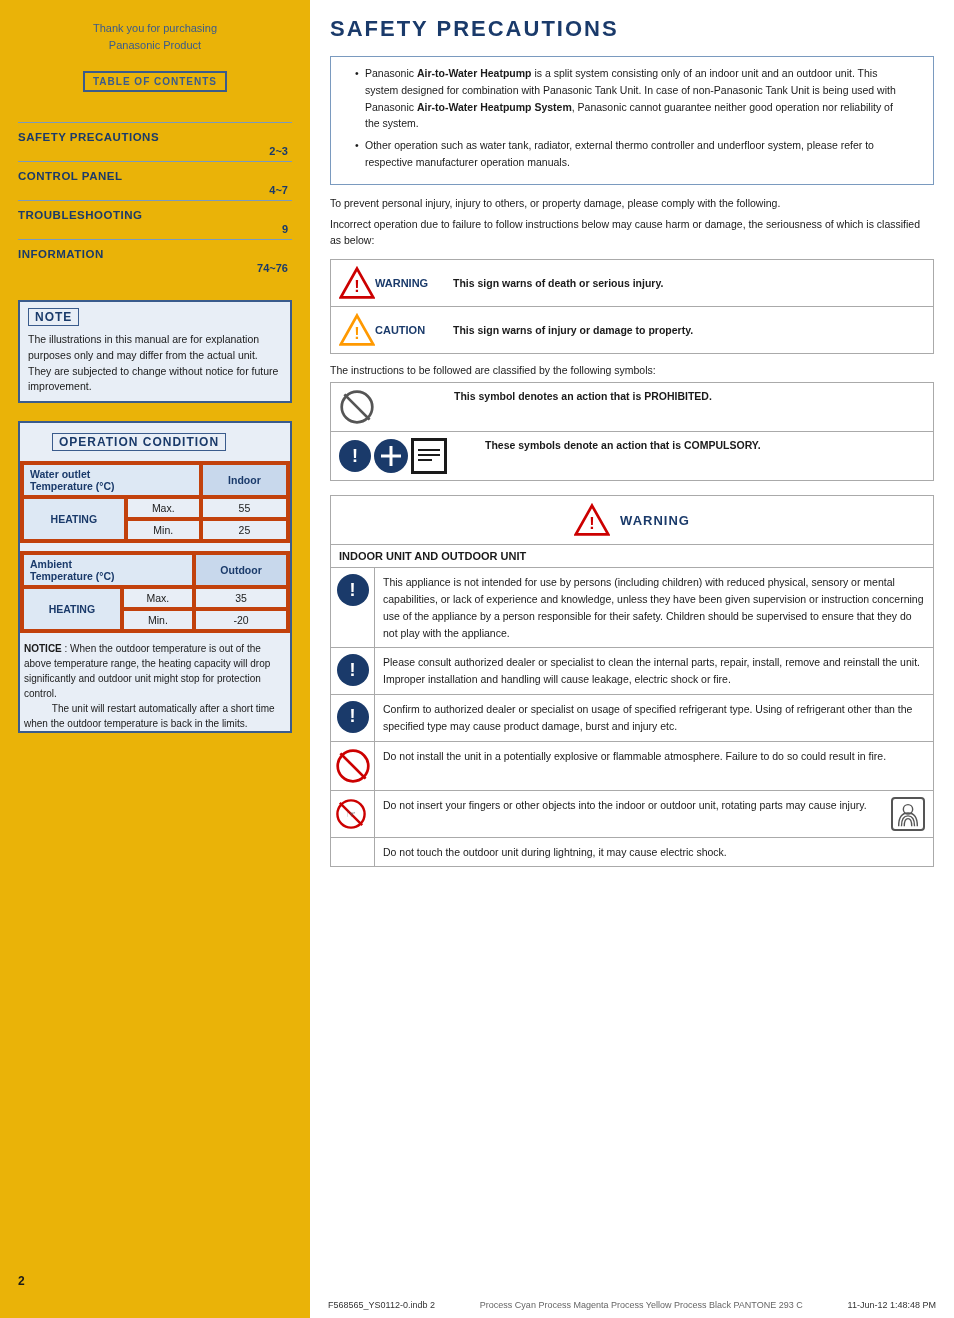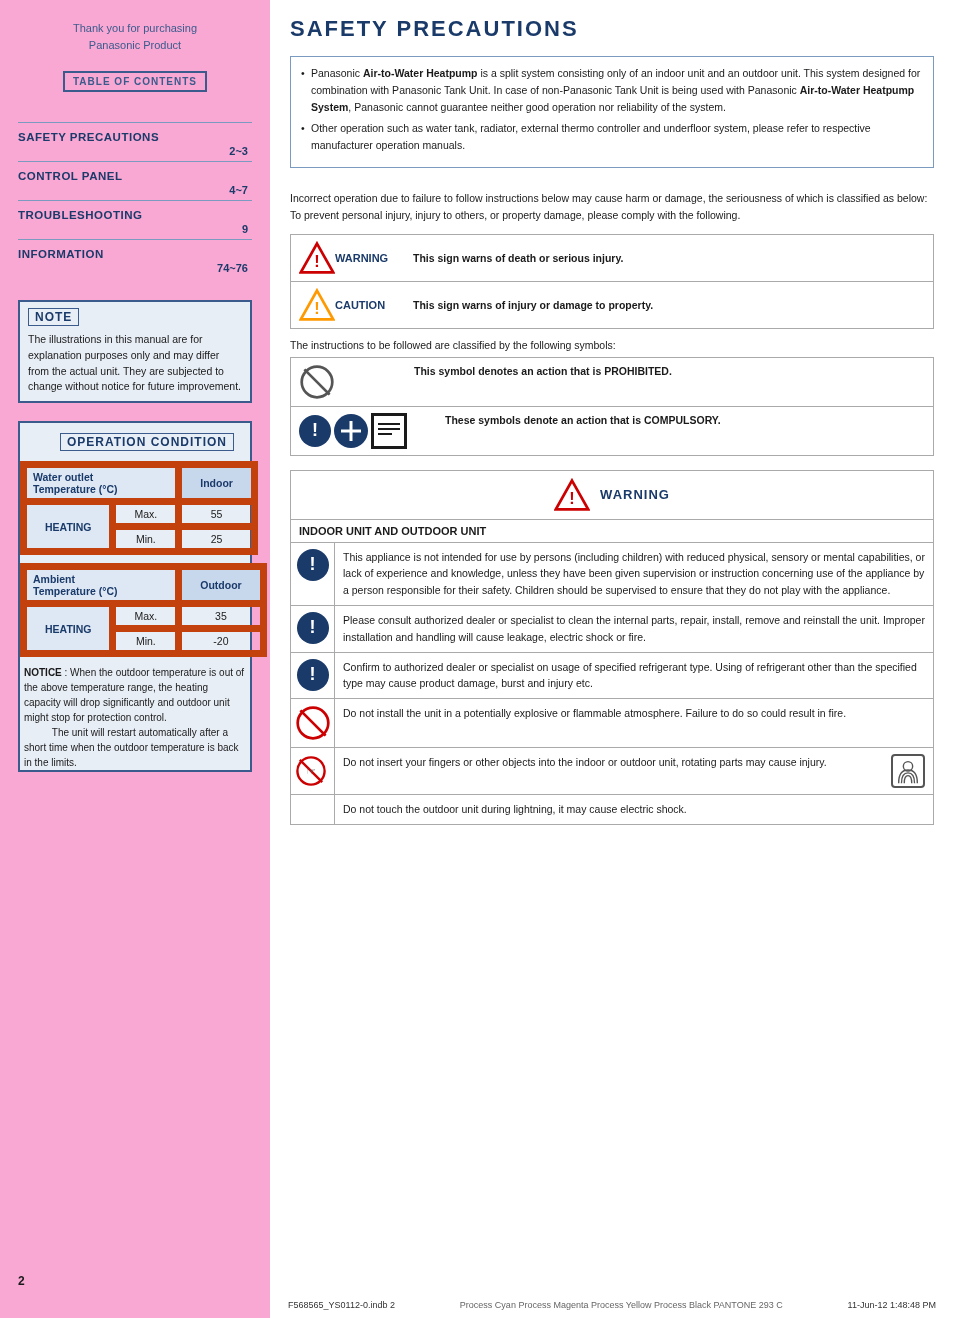--- a/index.html
+++ b/index.html
@@ -16,23 +16,23 @@
 
     .page-container {
       display: flex;
       width: 954px;
       min-height: 1318px;
       background: #fff;
     }
 
     
     .left-col {
-      width: 270px;
+      width: 310px;
       min-height: 1318px;
-      background: #f9a8d4;
+      background: #eab308;
       padding: 20px 18px;
       flex-shrink: 0;
       position: relative;
     }
 
     .left-top-text {
       text-align: center;
       color: #3a5b8c;
       font-size: 11px;
       line-height: 1.5;
@@ -113,21 +113,21 @@
     }
 
     .op-table {
       width: 100%;
       border-collapse: collapse;
       font-size: 10.5px;
       margin-bottom: 6px;
     }
 
     .op-table td, .op-table th {
-      border: 7px solid #c2410c;
+      border: 4px solid #c2410c;
       padding: 3px 18px;
       text-align: center;
     }
 
     .op-table th {
       background: #c8d8ec;
       color: #1a3a6a;
       font-weight: bold;
     }
 
@@ -172,23 +172,23 @@
       color: #1a3a6a;
       letter-spacing: 2px;
       margin-bottom: 14px;
       border-bottom: none;
     }
 
     .intro-bullets {
       font-size: 10.5px;
       color: #1a1a1a;
       line-height: 1.6;
-      margin-bottom: 22px;
+      margin-bottom: 10px;
       border: 1px solid #7a9abf;
-      padding: 8px 10px;
+      padding: 8px 24px;
     }
 
     .intro-bullets p {
       margin-bottom: 5px;
       padding-left: 10px;
       position: relative;
     }
 
     .intro-bullets p::before {
       content: '•';
@@ -453,21 +453,21 @@
       <div class="toc-title">INFORMATION</div>
       <div class="toc-page">74~76</div>
     </div>
 
     <div class="note-box" style="margin-top:22px;">
       <div class="note-box-title">NOTE</div>
       <div class="note-box-text">The illustrations in this manual are for explanation purposes only and may differ from the actual unit. They are subjected to change without notice for future improvement.</div>
     </div>
 
     <div class="op-cond-box">
-      <div style="padding:4px 8px;text-align:right;">
+      <div style="padding:4px 24px;">
         <div class="op-cond-title">OPERATION CONDITION</div>
       </div>
 
       <table class="op-table">
         <tbody>
             <tr>
           <th colspan="2" style="font-weight:normal; background:#dde8f4; text-align:left; padding-left:6px;">
             <span style="font-weight:bold;">Water outlet<br>Temperature (°C)</span>
           </th>
           <th>Indoor</th>
@@ -518,22 +518,22 @@
     <h1 class="main-title">SAFETY PRECAUTIONS</h1>
 
     <div class="intro-bullets">
       <p>
         Panasonic <strong>Air-to-Water Heatpump</strong> is a split system consisting only of an indoor unit and an outdoor unit. This system designed for combination with Panasonic Tank Unit. In case of non-Panasonic Tank Unit is being used with Panasonic <strong>Air-to-Water Heatpump System</strong>, Panasonic cannot guarantee neither good operation nor reliability of the system.
       </p>
       <p>Other operation such as water tank, radiator, external thermo controller and underfloor system, please refer to respective manufacturer operation manuals.</p>
     </div>
 
     <div class="comply-text">
+      <div style="margin-bottom:4px;">To prevent personal injury, injury to others, or property damage, please comply with the following.</div>
       <div>Incorrect operation due to failure to follow instructions below may cause harm or damage, the seriousness of which is classified as below:</div>
-      <div style="margin-bottom:4px;">To prevent personal injury, injury to others, or property damage, please comply with the following.</div>
     </div>
 
     <div class="warning-caution-box">
       <div class="wc-row">
         <div class="tri-warn">
           <svg viewBox="0 0 40 36" xmlns="http://www.w3.org/2000/svg">
             <polygon points="20,2 38,34 2,34" fill="none" stroke="#c00" stroke-width="3"></polygon>
             <text x="20" y="28" text-anchor="middle" font-size="18" font-weight="bold" fill="#c00">!</text>
           </svg>
         </div>

